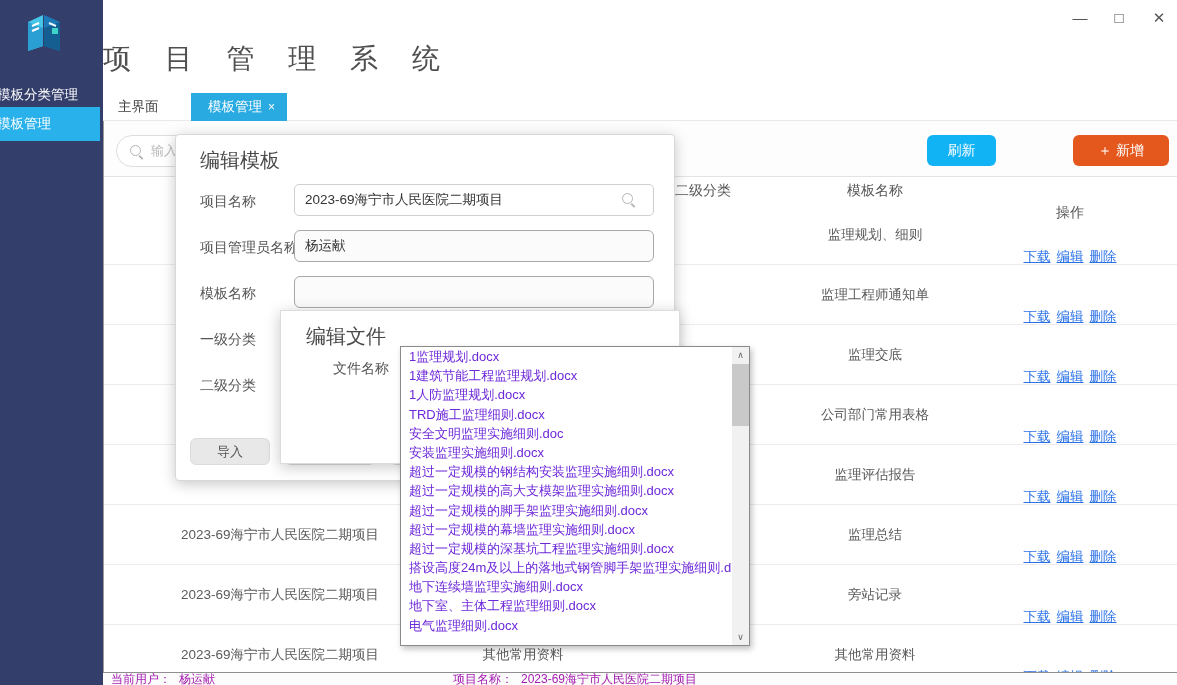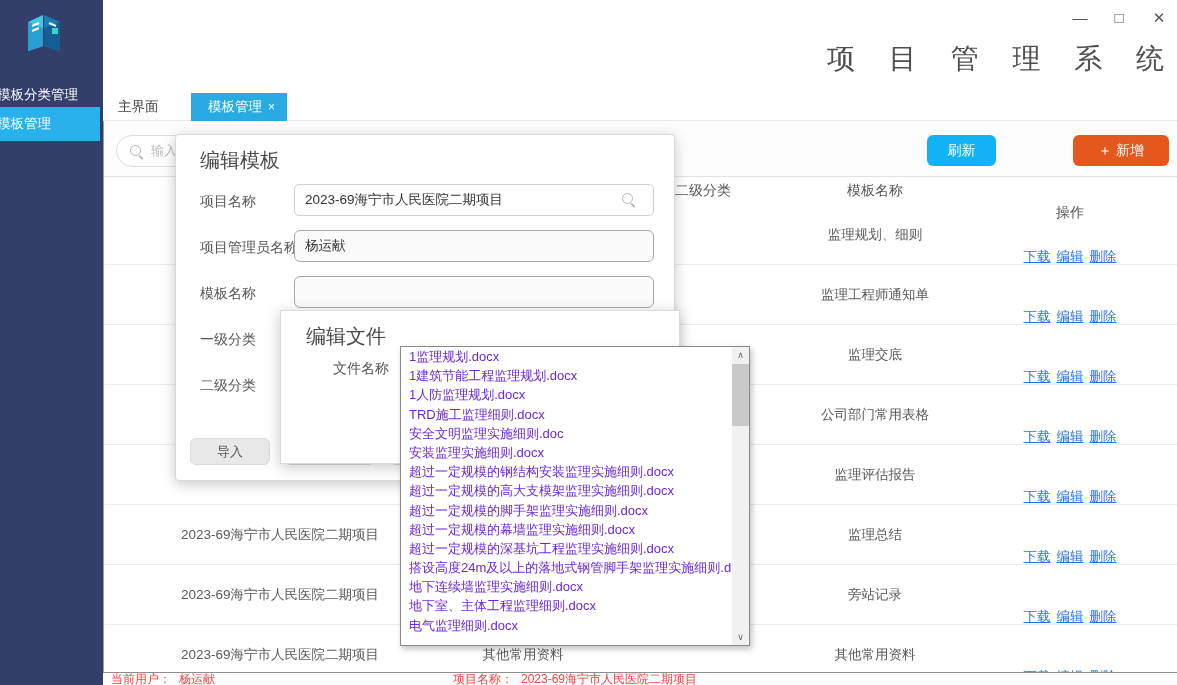--- a/index.html
+++ b/index.html
@@ -7,21 +7,21 @@
     font-family:"Liberation Sans","DejaVu Sans",sans-serif; }
   .abs { position:absolute; }
 
   
   #sidebar { left:0; top:0; width:103px; height:685px; background:#333e6b; z-index:5; }
   .side-item { position:absolute; left:0; width:103px; height:34px; line-height:34px;
     color:#fff; font-size:13.5px; white-space:nowrap; padding-left:0; margin-left:-3px; }
   .side-item.active { background:#29b1ec; }
 
   
-  #app-title { left:103px; top:40px; width:1074px; text-align:right; color:#4f4f4f;
+  #app-title { left:103px; top:40px; width:1074px; text-align:left; color:#4f4f4f;
     font-size:28px; letter-spacing:13px; z-index:1; }
   .winctl { position:absolute; top:6px; width:28px; height:24px; text-align:center;
     color:#555; font-size:15px; line-height:24px; cursor:default; z-index:6; }
 
   
   #tabbar { left:103px; top:93px; width:1074px; height:28px; border-bottom:1px solid #e9e9e9; z-index:1; }
   .tab { position:absolute; top:0; height:28px; line-height:28px; font-size:13.5px; color:#3c3c3c; }
   .tab.active { background:#29abe2; color:#fff; }
   #tab-main { left:15px; }
   #tab-template { left:88px; width:96px; text-align:left; padding-left:17px; }
@@ -60,21 +60,21 @@
   .c-cat2 { left:515px; width:170px; }
   .c-name { left:687px; width:170px; }
   .c-actions { left:882px; width:170px; gap:6px;margin-top:22px; }
   #thead { position:absolute; left:0; top:0; width:100%; height:28px; }
   #thead .cell { color:#555; font-size:14px; }
   .trow { position:absolute; left:0; width:100%; height:60px; border-bottom:1px solid #ececec; }
   .trow a { color:#2b72e8; font-size:13.5px; text-decoration:underline; cursor:pointer; }
 
   
   #statusbar { left:103px; top:672px; width:1074px; height:13px; background:#fcfcfc;
-    border-top:1px solid #8f8f8f; z-index:8; font-size:12px; color:#ef4444;
+    border-top:1px solid #8f8f8f; z-index:8; font-size:12px; color:#a21caf;
     display:flex; align-items:flex-start; line-height:13px; }
   #statusbar span { margin-right:8px; white-space:nowrap; }
   #status-user-label { margin-left:8px; }
   #status-project-label { margin-left:230px; }
 
   
   #dlg-template { left:175px; top:134px; width:500px; height:347px; background:#fff;
     border:1px solid #d8d8d8; border-radius:4px;
     box-shadow:0 3px 14px rgba(0,0,0,.22); z-index:10;padding-left:20px; }
   .dlg-title { position:absolute; left:24px; top:12px; font-size:20px; color:#4a4a4a; }

